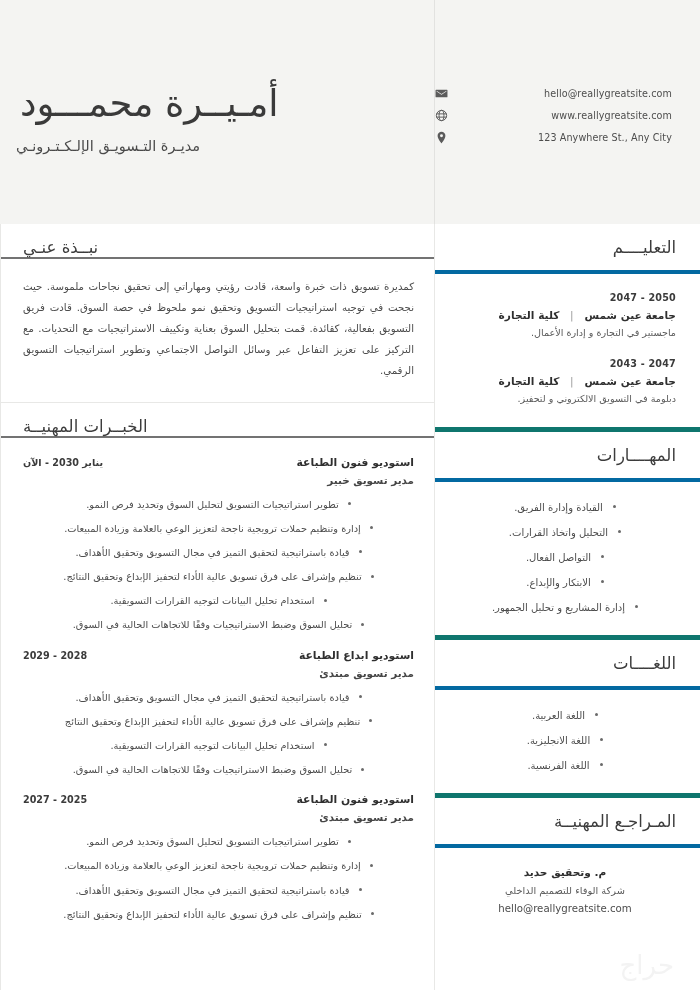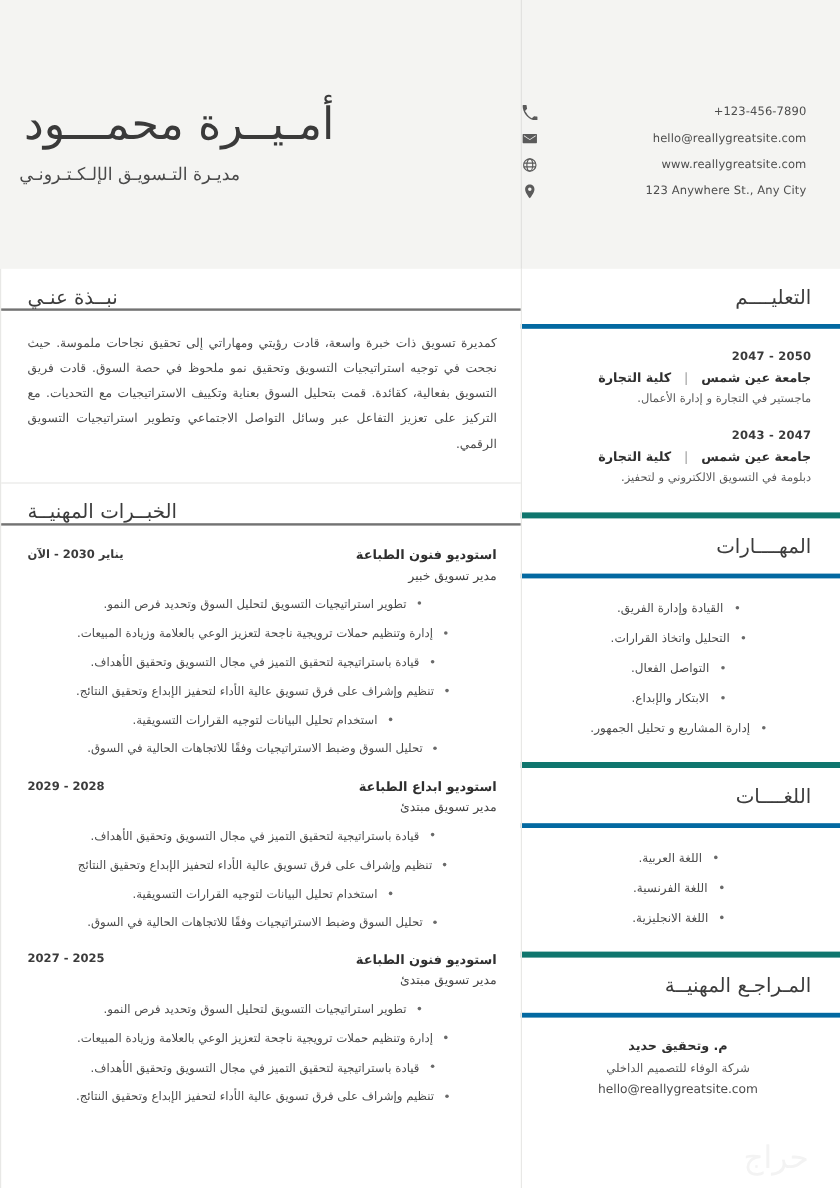--- a/index.html
+++ b/index.html
@@ -193,21 +193,21 @@
   .exp-date {
     font-size: 9.6px;
     font-weight: 700;
     color: #3b3b3b;
     direction: rtl;
     white-space: nowrap;
     padding-top: 1px;
   }
   .exp-role {
     font-size: 10.4px;
-    font-weight: 400;
+    font-weight: 700;
     color: #454545;
     direction: rtl;
     text-align: right;
     margin-top: 5px;
     letter-spacing: 0.1px;
   }
   .exp-list {
     margin-top: 11px;
     list-style: none;
     direction: rtl;
@@ -335,28 +335,20 @@
 </style>
 </head>
 <body>
 
 <div class="page">
 
   <div class="header">
     <div class="header-divider"></div>
 
     <div class="header-right">
-      <div class="contact-row">
-        <span class="contact-icon">
-          <svg width="13" height="13" viewBox="0 0 24 24" fill="currentColor">
-              <path d="M6.6 10.8c1.9 3.7 4.9 6.7 8.6 8.6l2.9-2.9c.4-.4.9-.5 1.3-.3 1.2.4 2.5.6 3.8.6.6 0 1 .4 1 1V22c0 .6-.4 1-1 1C11.6 23 1 12.4 1 -.0 1-.6 1.4-1 2-1h4.2c.6 0 1 .4 1 1 0 1.3.2 2.6.6 3.8.1.4 0 .9-.3 1.3l-2.9 2.9z" transform="translate(0,2)"></path>
-            </svg>
-        </span>
-        <span class="contact-text">+123-456-7890</span>
-      </div>
       <div class="contact-row">
         <span class="contact-icon">
           <svg width="13" height="13" viewBox="0 0 24 24" fill="currentColor">
               <path d="M2 5h20a1 1 0 0 1 1 1v12a1 1 0 0 1-1 1H2a1 1 0 0 1-1-1V6a1 1 0 0 1 1-1zm10 8L3 7v1.2l9 6 9-6V7l-9 6z"></path>
             </svg>
         </span>
         <span class="contact-text">hello@reallygreatsite.com</span>
       </div>
       <div class="contact-row">
         <span class="contact-icon">
@@ -426,22 +418,22 @@
           <li><span class="bullet"></span><span>إدارة المشاريع و تحليل الجمهور.</span></li>
         </ul>
       </div>
 
       <div class="section-head-wrap">
         <div class="section-head">اللغــــات</div>
       </div>
       <div class="section-body-right">
         <ul class="dot-list">
           <li><span class="bullet"></span><span>اللغة العربية.</span></li>
+          <li><span class="bullet"></span><span>اللغة الانجليزية.</span></li>
           <li><span class="bullet"></span><span>اللغة الفرنسية.</span></li>
-          <li><span class="bullet"></span><span>اللغة الانجليزية.</span></li>
         </ul>
       </div>
 
       <div class="section-head-wrap">
         <div class="section-head">المـراجـع المهنيــة</div>
       </div>
       <div class="section-body-right no-border">
         <div class="ref-name">م. وتحقيق حديد</div>
         <div class="ref-company">شركة الوفاء للتصميم الداخلي</div>
         <div class="ref-email">hello@reallygreatsite.com</div>

